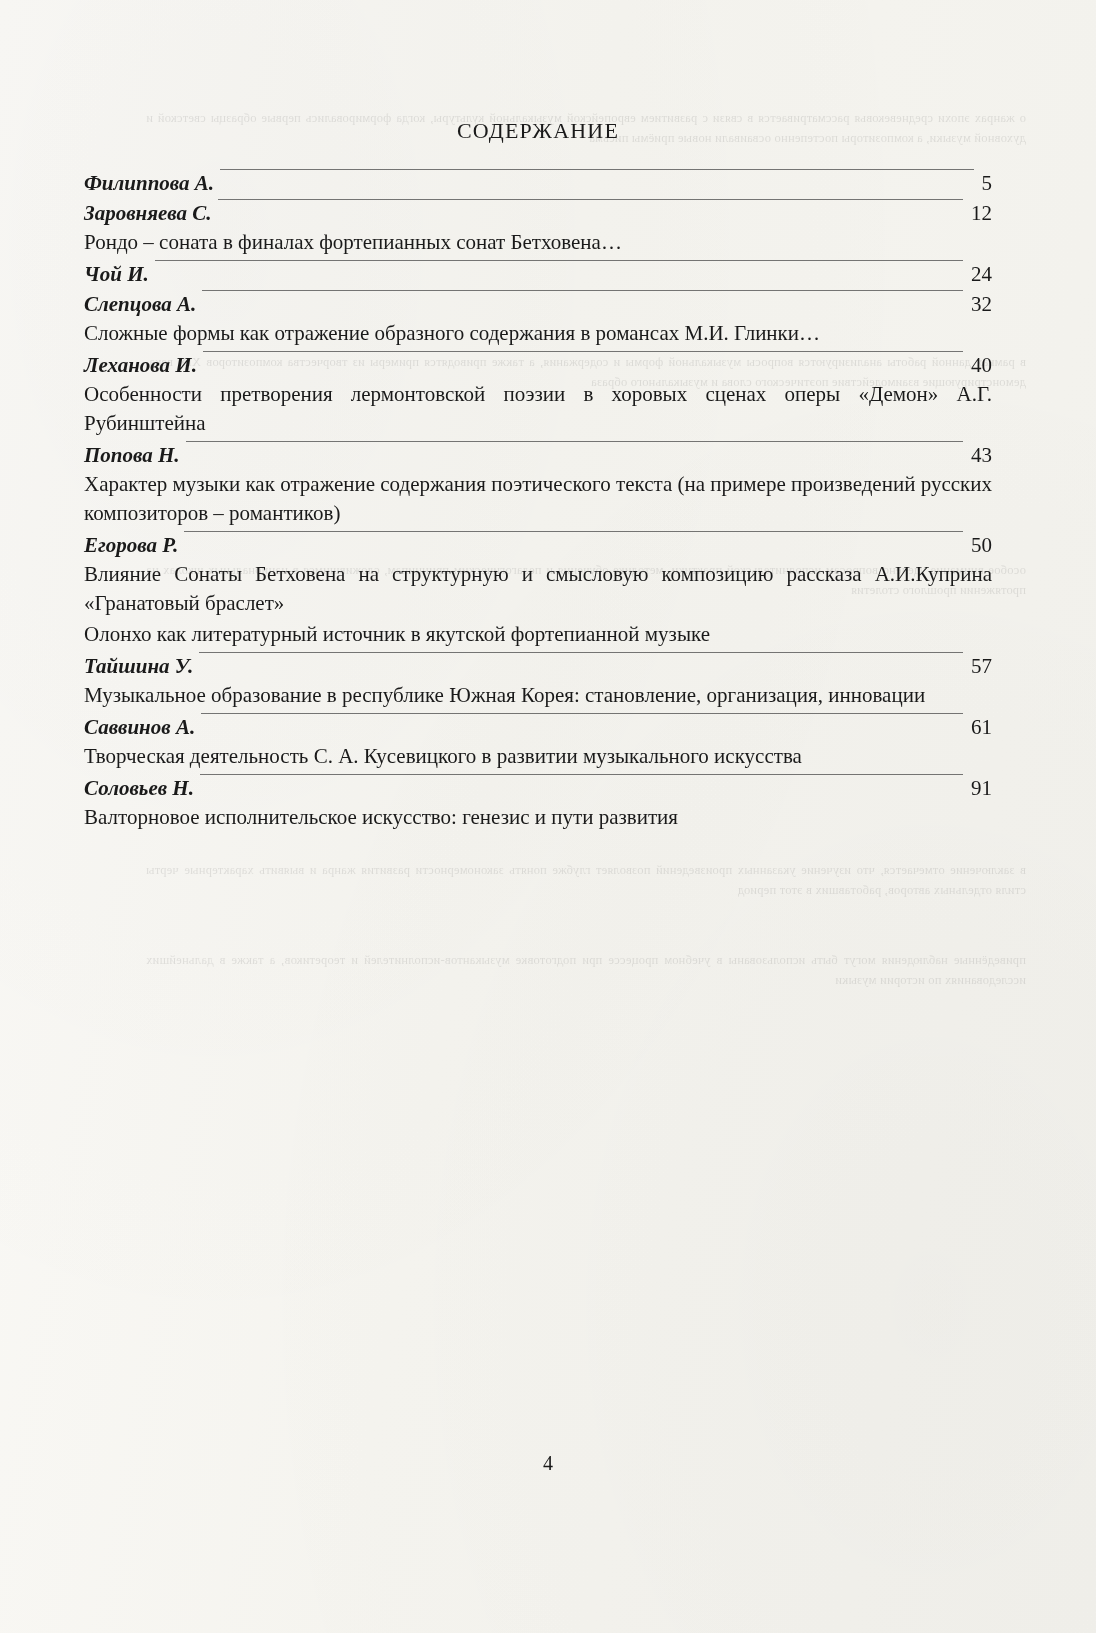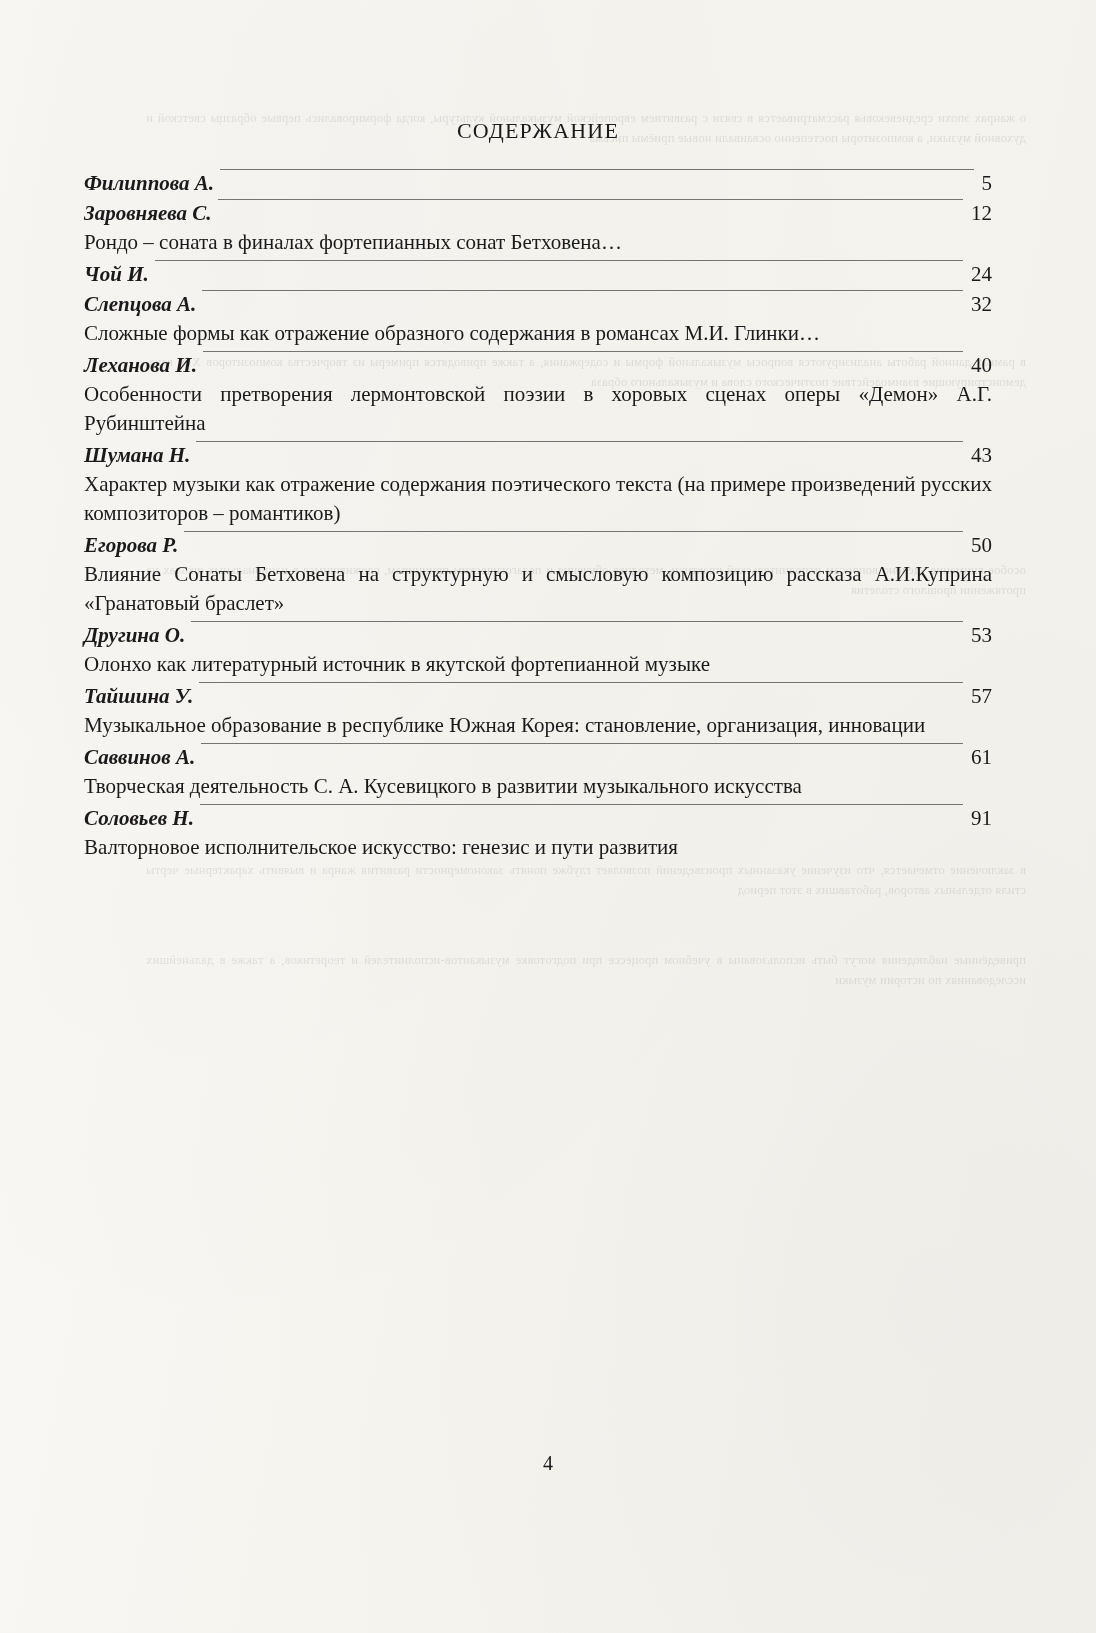--- a/index.html
+++ b/index.html
@@ -169,42 +169,37 @@
     <div class="entry-head">
       <span class="author">Леханова И.</span>
       <span class="leader"></span>
       <span class="page-num">40</span>
     </div>
     <p class="entry-title justify-full">Особенности претворения лермонтовской поэзии в хоровых сценах оперы «Демон» А.Г. Рубинштейна</p>
   </div>
 
   <div class="entry">
     <div class="entry-head">
-      <span class="author">Шумана Н.</span>
+      <span class="author">Попова Н.</span>
       <span class="leader"></span>
       <span class="page-num">43</span>
     </div>
     <p class="entry-title justify-full">Характер музыки как отражение содержания поэтического текста (на примере произведений русских композиторов – романтиков)</p>
   </div>
 
   <div class="entry">
     <div class="entry-head">
       <span class="author">Егорова Р.</span>
       <span class="leader"></span>
       <span class="page-num">50</span>
     </div>
     <p class="entry-title justify-full">Влияние Сонаты Бетховена на структурную и смысловую композицию рассказа А.И.Куприна «Гранатовый браслет»</p>
   </div>
 
   <div class="entry">
-    <div class="entry-head">
-      <span class="author">Другина О.</span>
-      <span class="leader"></span>
-      <span class="page-num">53</span>
-    </div>
     <p class="entry-title">Олонхо как литературный источник в якутской фортепианной музыке</p>
   </div>
 
   <div class="entry">
     <div class="entry-head">
       <span class="author">Тайшина У.</span>
       <span class="leader"></span>
       <span class="page-num">57</span>
     </div>
     <p class="entry-title">Музыкальное образование в республике Южная Корея: становление, организация, инновации</p>

